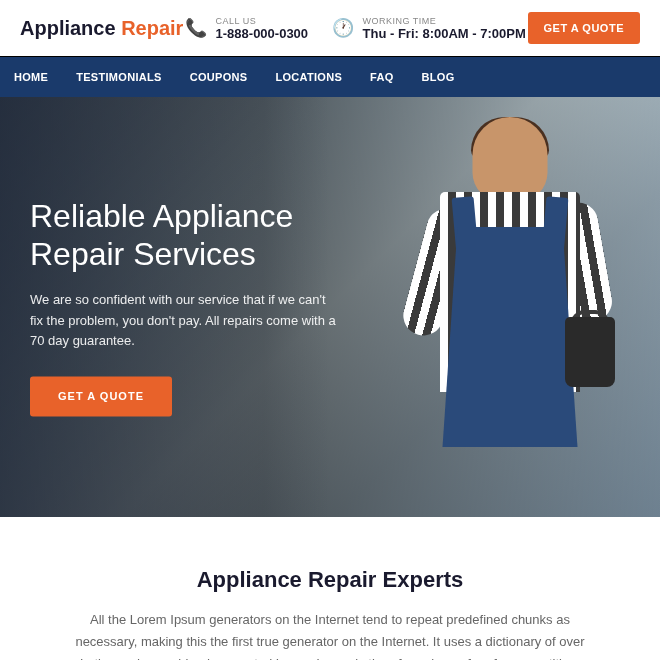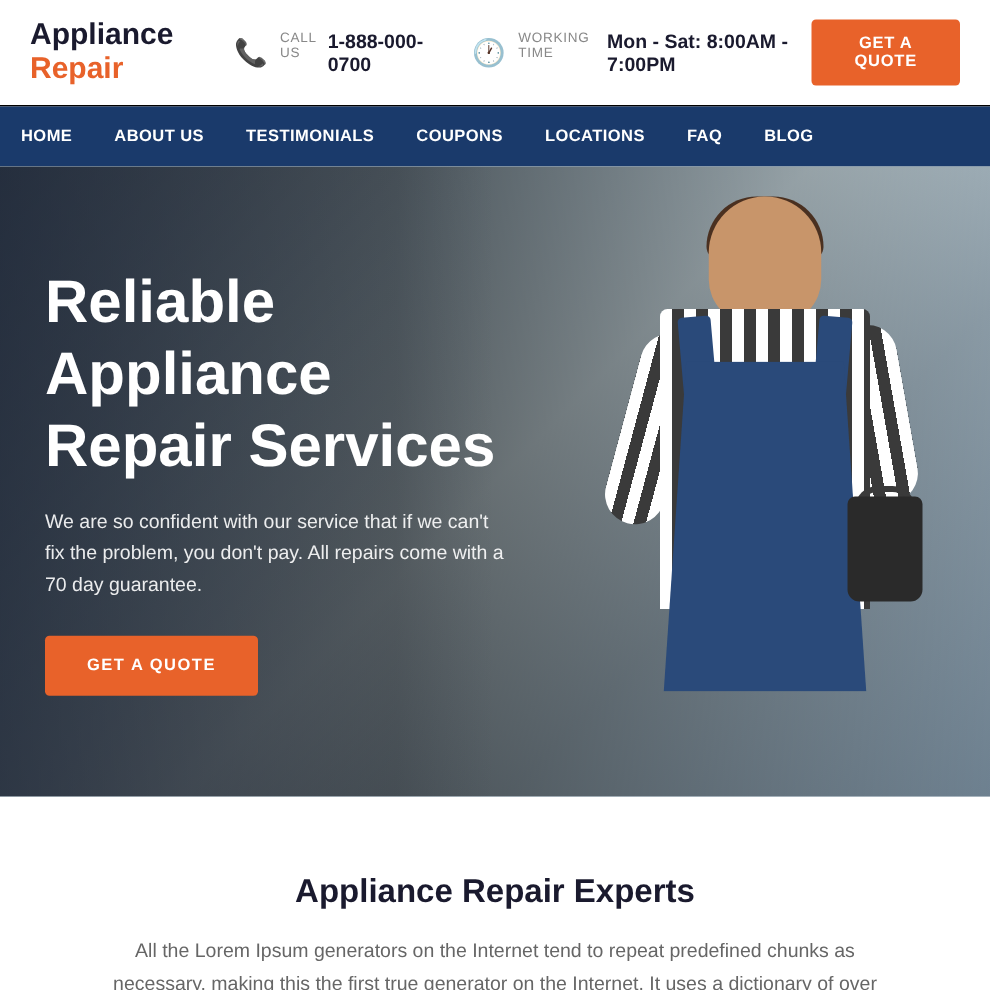--- a/index.html
+++ b/index.html
@@ -29,21 +29,21 @@
       display: flex;
       align-items: center;
       gap: 8px;
     }
     .header-info-icon {
       font-size: 18px;
       color: #1a3a6b;
     }
     .header-info-text {
       display: flex;
-      flex-direction: row;
+      flex-direction: column;
     }
     .header-info-label {
       font-size: 9px;
       color: #888;
       text-transform: uppercase;
       letter-spacing: 0.5px;
     }
     .header-info-value {
       font-size: 13px;
       font-weight: 700;
@@ -230,22 +230,22 @@
 
     .hero-content {
       position: absolute;
       top: 50%;
       left: 30px;
       transform: translateY(-50%);
       max-width: 310px;
       z-index: 10;
     }
     .hero-title {
-      font-size: 40px;
-      font-weight: 700;
+      font-size: 32px;
+      font-weight: 400;
       color: #fff;
       line-height: 1.2;
       margin-bottom: 16px;
     }
     .hero-subtitle {
       font-size: 13px;
       color: rgba(255,255,255,0.9);
       line-height: 1.6;
       margin-bottom: 24px;
     }
@@ -288,38 +288,37 @@
 <div class="header">
   <div class="logo">
     <span class="logo-black">Appliance</span><span class="logo-orange"> Repair</span>
   </div>
 
   <div class="header-center">
     <div class="header-info">
       <span class="header-info-icon">📞</span>
       <div class="header-info-text">
         <span class="header-info-label">CALL US</span>
-        <span class="header-info-value">1-888-000-0700</span>
+        <span class="header-info-value">1-888-000-0300</span>
       </div>
     </div>
     <div class="header-info">
       <span class="header-info-icon">🕐</span>
       <div class="header-info-text">
         <span class="header-info-label">WORKING TIME</span>
-        <span class="header-info-value">Mon - Sat: 8:00AM - 7:00PM</span>
+        <span class="header-info-value">Thu - Fri: 8:00AM - 7:00PM</span>
       </div>
     </div>
   </div>
 
   <button class="get-quote-btn">GET A QUOTE</button>
 </div>
 
 <nav class="nav">
   <div class="nav-item">HOME</div>
-  <div class="nav-item">ABOUT US</div>
   <div class="nav-item">TESTIMONIALS</div>
   <div class="nav-item">COUPONS</div>
   <div class="nav-item">LOCATIONS</div>
   <div class="nav-item">FAQ</div>
   <div class="nav-item">BLOG</div>
 
 </nav>
 
 <div class="hero">
   <div class="hero-bg"></div>

